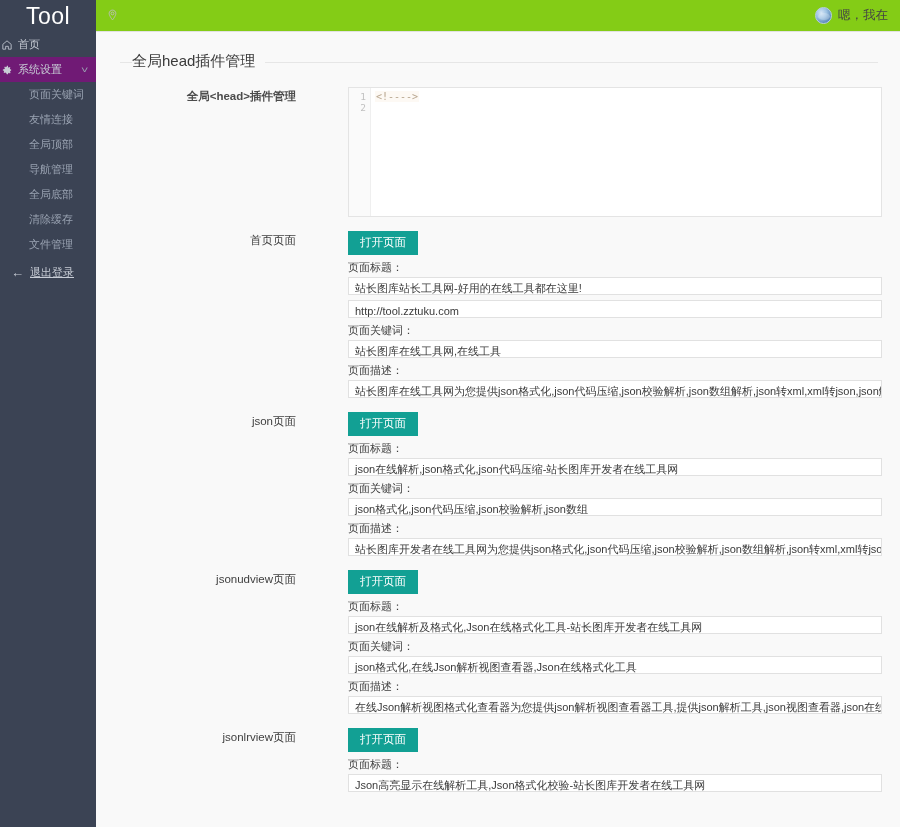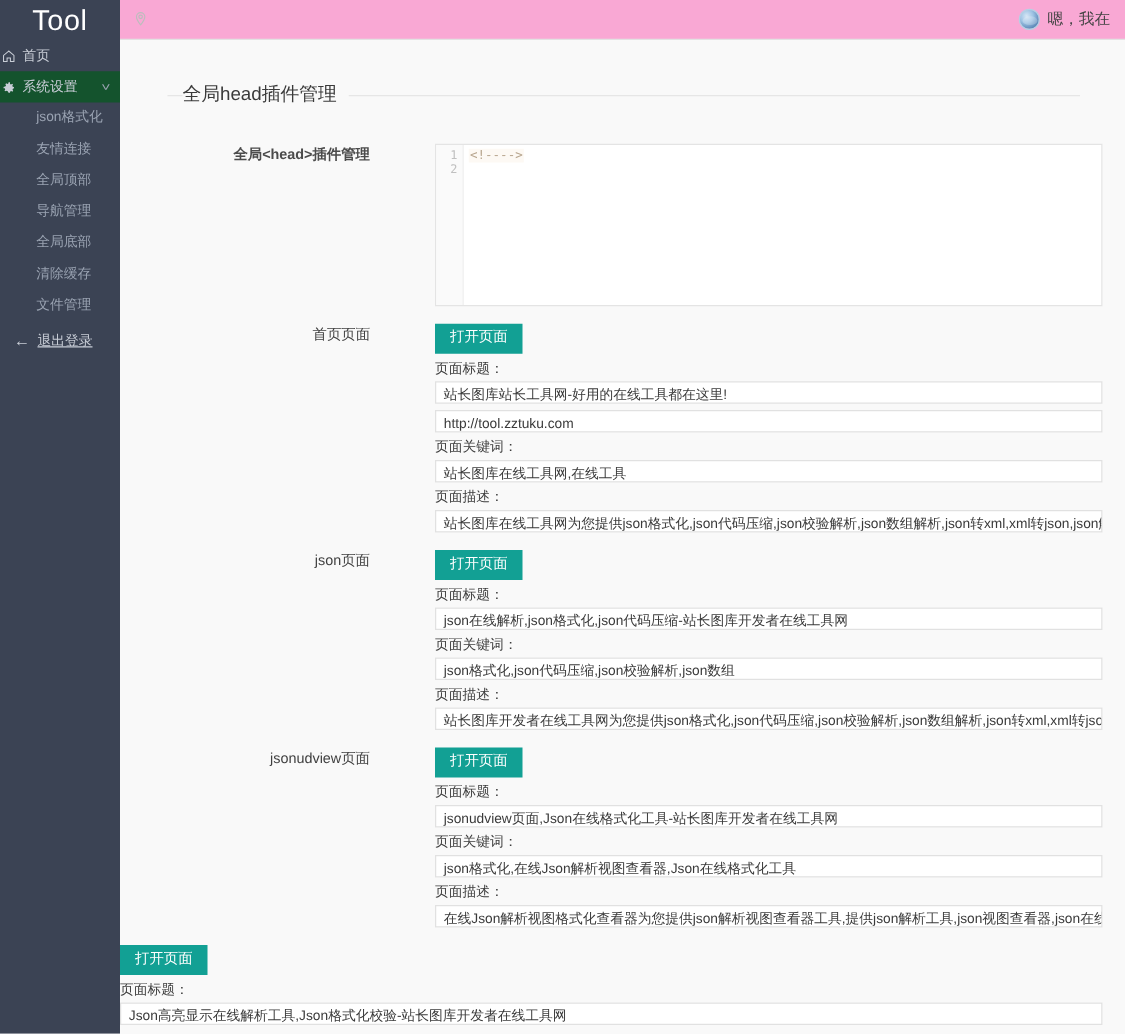--- a/index.html
+++ b/index.html
@@ -29,21 +29,21 @@
     background: #3b4354;
   }
   .nav-item {
     display: flex; align-items: center;
     height: 25px;
     font-size: 11px;
     color: #c8cdd6;
     white-space: nowrap;
     cursor: pointer;
   }
-  .nav-item.group { background: #14532d; }
+  .nav-item.group { background: #701a75; }
   .nav-item .ico {
     width: 14px; flex: 0 0 14px;
     display: inline-flex; align-items: center; justify-content: center;
     margin-right: 4px;
     color: #c8cdd6;
   }
   .nav-item .caret {
     margin-left: auto; margin-right: 9px;
     font-size: 9px; color: #9aa2b1;
     transform: scaleX(1.4);
@@ -67,21 +67,21 @@
     cursor: pointer;
   }
   .nav-logout .ico { width: 16px; flex:0 0 16px; margin-right: 3px; font-size: 13px; }
   .nav-logout .lbl { text-decoration: underline; }
 
   
   .main { flex: 1 1 auto; height: 827px; position: relative; background: #f9f9f9; overflow: hidden; }
 
   .topbar {
     height: 32px; width: 804px;
-    background: #f9a8d4;
+    background: #84cc16;
     border-bottom: 1px solid #e2e2e2;
     display: flex; align-items: center;
     padding: 0 12px 0 10px;
   }
   .topbar .pin-icon { color: #bdbdbd; display: inline-flex; }
   .topbar .spacer { flex: 1 1 auto; }
   .user-chip { display: flex; align-items: center; gap: 6px; }
   .avatar {
     width: 17px; height: 17px; border-radius: 50%;
     background: radial-gradient(circle at 35% 32%, #d6e6f5 0%, #9dc2e3 38%, #5b88b8 75%, #46719c 100%);
@@ -89,21 +89,21 @@
     position: relative; overflow: hidden;
   }
   .avatar::after {
     content: ""; position: absolute; left: 2px; top: 5px;
     width: 12px; height: 7px; border-radius: 50%;
     background: rgba(255,255,255,.22);
   }
   .user-name { font-size: 12.5px; color: #444; white-space: nowrap; }
 
   .page-title-wrap {
-    margin: 18px; padding: 16px 0 0 32px;
+    margin: 4px; padding: 16px 0 0 32px;
     position: relative;
   }
   .page-title {
     font-size: 15px; color: #3a3a3a; font-weight: 400;
     display: inline-block; padding-right: 10px; background: #f9f9f9;
     position: relative; z-index: 2;
   }
   .title-rule {
     position: absolute; left: 20px; right: 18px; top: 26px;
     border-top: 1px solid #e6e6e6; z-index: 1;
@@ -192,21 +192,21 @@
     <div class="nav-item group">
       <span class="ico">
         <svg width="10" height="10" viewBox="0 0 12 12">
             <path d="M6 4.2a1.8 1.8 0 100 3.6 1.8 1.8 0 000-3.6zm5 2.4V5.4l-1.2-.2a3.9 3.9 0 00-.4-1l.7-1-.9-.9-1 .7a3.9 3.9 0 00-1-.4L7.2 1H5.8l-.2 1.2a3.9 3.9 0 00-1 .4l-1-.7-.9.9.7 1a3.9 3.9 0 00-.4 1L1 5.4v1.2l1.2.2a3.9 3.9 0 00.4 1l-.7 1 .9.9 1-.7a3.9 3.9 0 001 .4L5.8 11h1.4l.2-1.2a3.9 3.9 0 001-.4l1 .7.9-.9-.7-1a3.9 3.9 0 00.4-1z" fill="#c8cdd6"></path>
           </svg>
       </span>
       <span>系统设置</span>
       <span class="caret">˅</span>
     </div>
 
-    <div class="nav-sub">json格式化</div>
+    <div class="nav-sub">页面关键词</div>
     <div class="nav-sub">友情连接</div>
     <div class="nav-sub">全局顶部</div>
     <div class="nav-sub">导航管理</div>
     <div class="nav-sub">全局底部</div>
     <div class="nav-sub">清除缓存</div>
     <div class="nav-sub">文件管理</div>
 
     <div class="nav-logout">
       <span class="ico">←</span>
       <span class="lbl">退出登录</span>
@@ -297,36 +297,37 @@
         </div>
       </div>
 
       <div class="row section">
         <div class="row-label plain">jsonudview页面</div>
         <div class="row-body">
           <button class="open-btn">打开页面</button>
 
           <div class="fld">
             <div class="fld-label">页面标题：</div>
-            <div class="inp">jsonudview页面,Json在线格式化工具-站长图库开发者在线工具网</div>
+            <div class="inp">json在线解析及格式化,Json在线格式化工具-站长图库开发者在线工具网</div>
           </div>
 
           <div class="fld">
             <div class="fld-label">页面关键词：</div>
             <div class="inp">json格式化,在线Json解析视图查看器,Json在线格式化工具</div>
           </div>
 
           <div class="fld">
             <div class="fld-label">页面描述：</div>
             <div class="inp overflow">在线Json解析视图格式化查看器为您提供json解析视图查看器工具,提供json解析工具,json视图查看器,json在线视图,视图支持json解析,json格式化校验,可控制</div>
           </div>
         </div>
       </div>
 
       <div class="row section">
+        <div class="row-label plain">jsonlrview页面</div>
         <div class="row-body">
           <button class="open-btn">打开页面</button>
 
           <div class="fld">
             <div class="fld-label">页面标题：</div>
             <div class="inp">Json高亮显示在线解析工具,Json格式化校验-站长图库开发者在线工具网</div>
           </div>
 
           
 

